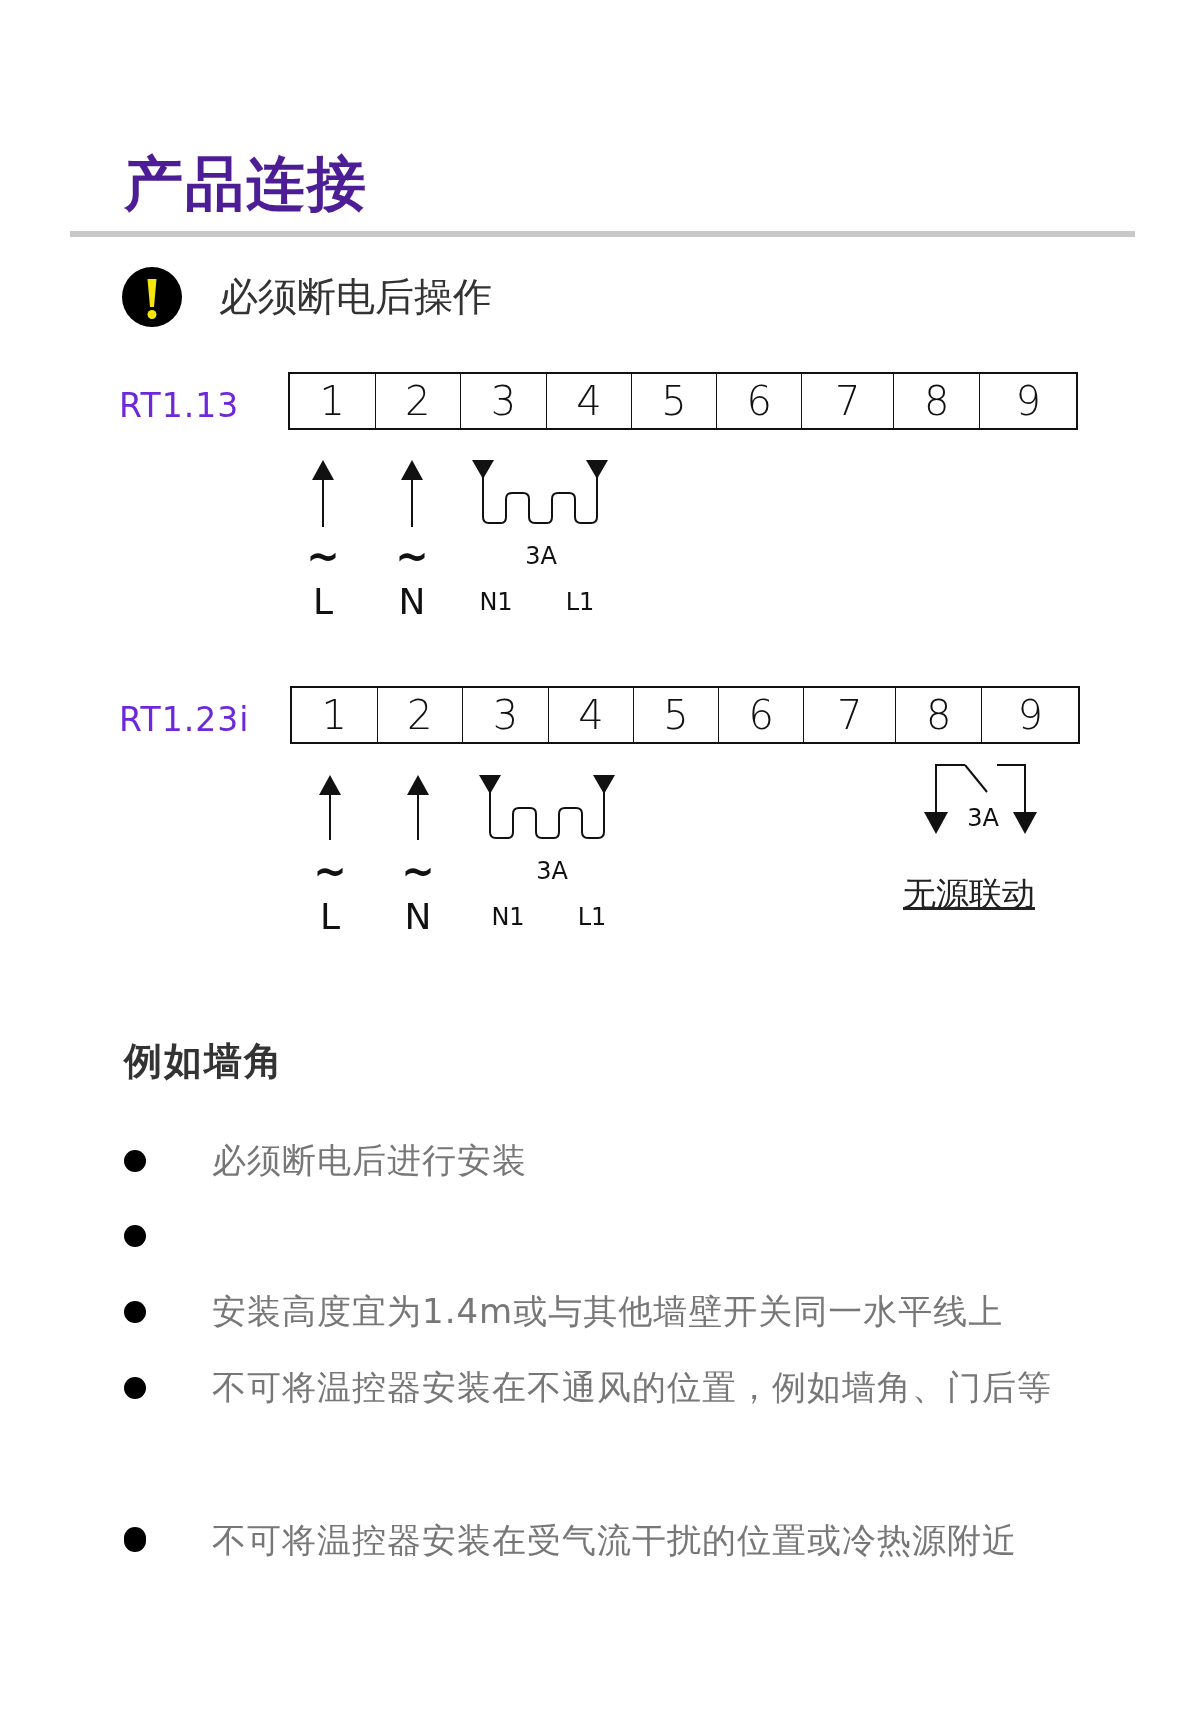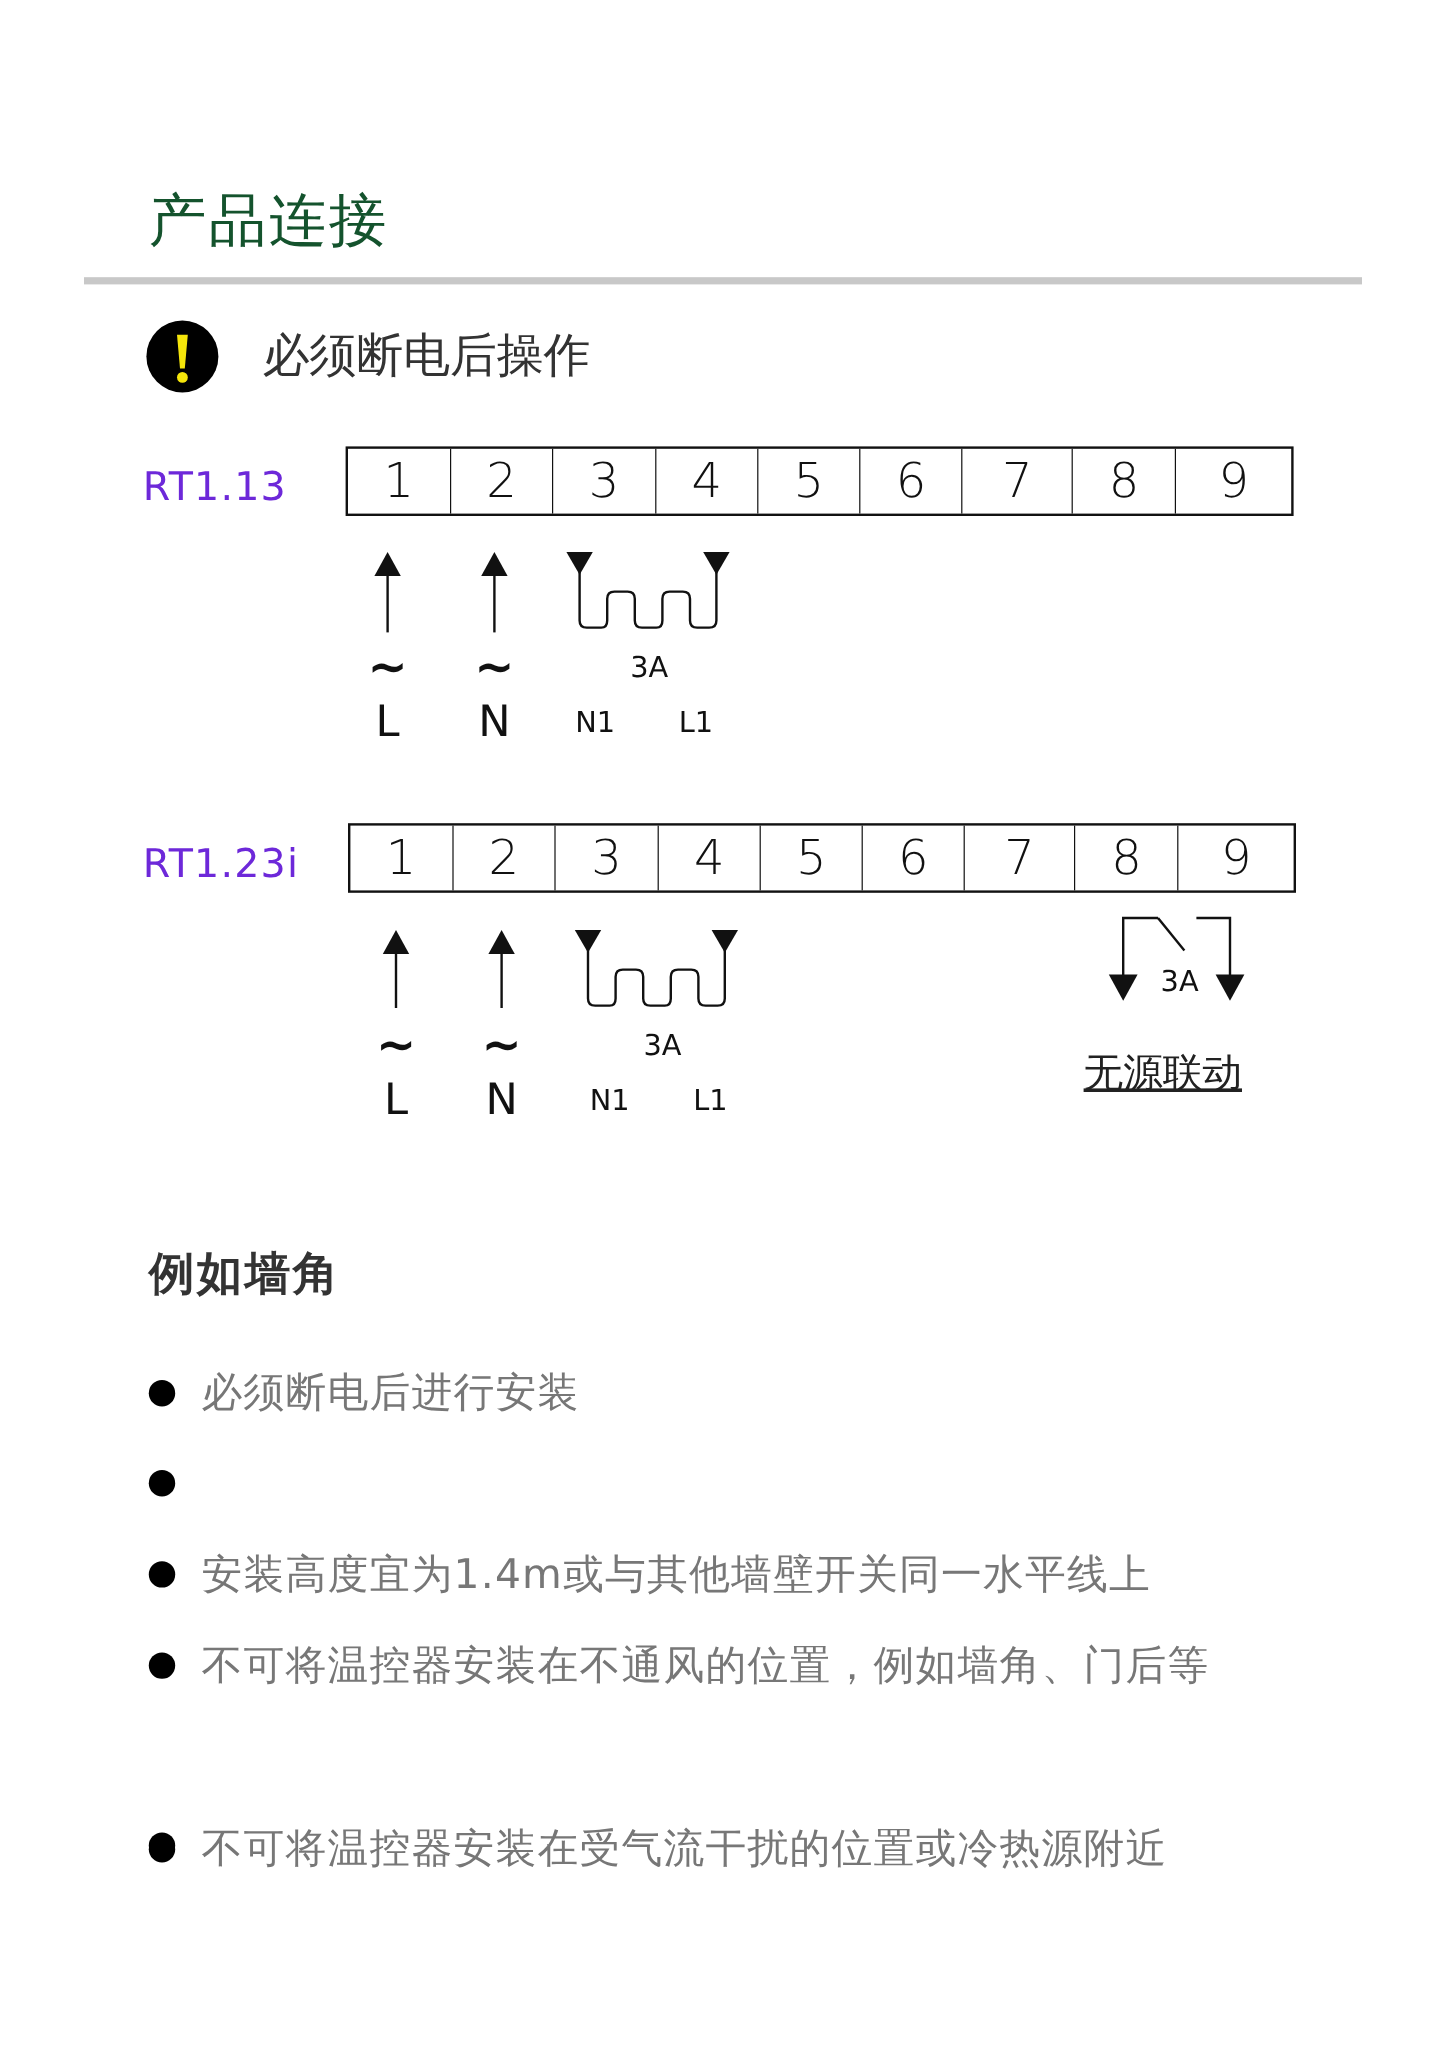--- a/index.html
+++ b/index.html
@@ -1,32 +1,32 @@
 <!DOCTYPE html>
 <html><head>
 <meta charset="utf-8">
 <style>
   html, body { margin: 0; padding: 0; background: #ffffff; }
   body { width: 1196px; height: 1724px; position: relative; overflow: hidden;
          font-family: "DejaVu Sans", "Liberation Sans", sans-serif; }
   .abs { position: absolute; }
-  .title { left: 124px; top: 156px; font-size: 48px; font-weight: normal; color: #14532d; letter-spacing: 2px; line-height: 56px; white-space: nowrap; }
+  .title { left: 124px; top: 156px; font-size: 59px; font-weight: bold; color: #4c1d95; letter-spacing: 2px; line-height: 56px; white-space: nowrap; }
   .divider { left: 70px; top: 231px; width: 1065px; height: 6px; background: #c8c8c8; }
   .warn-icon { left: 122px; top: 267px; width: 60px; height: 60px; border-radius: 50%; background: #000; }
   .warn-text { left: 198px; top: 270px; font-size: 39px; color: #333333; line-height: 54px; white-space: nowrap; margin-left: 21px; }
   .model { font-size: 33px; color: #6d28d9; line-height: 40px; white-space: nowrap; letter-spacing: 1px; }
   .terminal-strip { height: 58px; border: 2px solid #111; box-sizing: border-box; display: flex; }
   .cell { box-sizing: border-box; border-right: 1.5px solid #111; display: flex; align-items: center; justify-content: center; font-size: 40px; color: #111; font-weight: 300; }
   .cell:last-child { border-right: none; }
   .lbl { font-size: 36px; color: #111; line-height: 40px; white-space: nowrap; transform: translateX(-50%); }
   .lbl-sm { font-size: 24px; }
   .tilde { font-size: 40px; font-weight: bold; color: #111; line-height: 40px; transform: translateX(-50%); }
   .relay-label { font-size: 33px; color: #222; line-height: 44px; white-space: nowrap; }
   .notes-title { left: 124px; top: 1036px; font-size: 38px; font-weight: bold; color: #333; line-height: 50px; letter-spacing: 2px; white-space: nowrap; }
-  .note { left: 124px; height: 50px; display: flex; align-items: center; }
+  .note { left: 124px; height: 50px; display: flex; align-items: center; gap: 44px; }
   .note .dot { width: 22px; height: 22px; border-radius: 50%; background: #000; margin-right: 22px; flex: none; }
   .note .txt { font-size: 34px; color: #777777; white-space: nowrap; letter-spacing: 1px; }
   svg.wires { position: absolute; left: 0; top: 0; }
 </style>
 </head>
 <body>
 
 <div class="abs title">产品连接</div>
 <div class="abs divider"></div>
 

